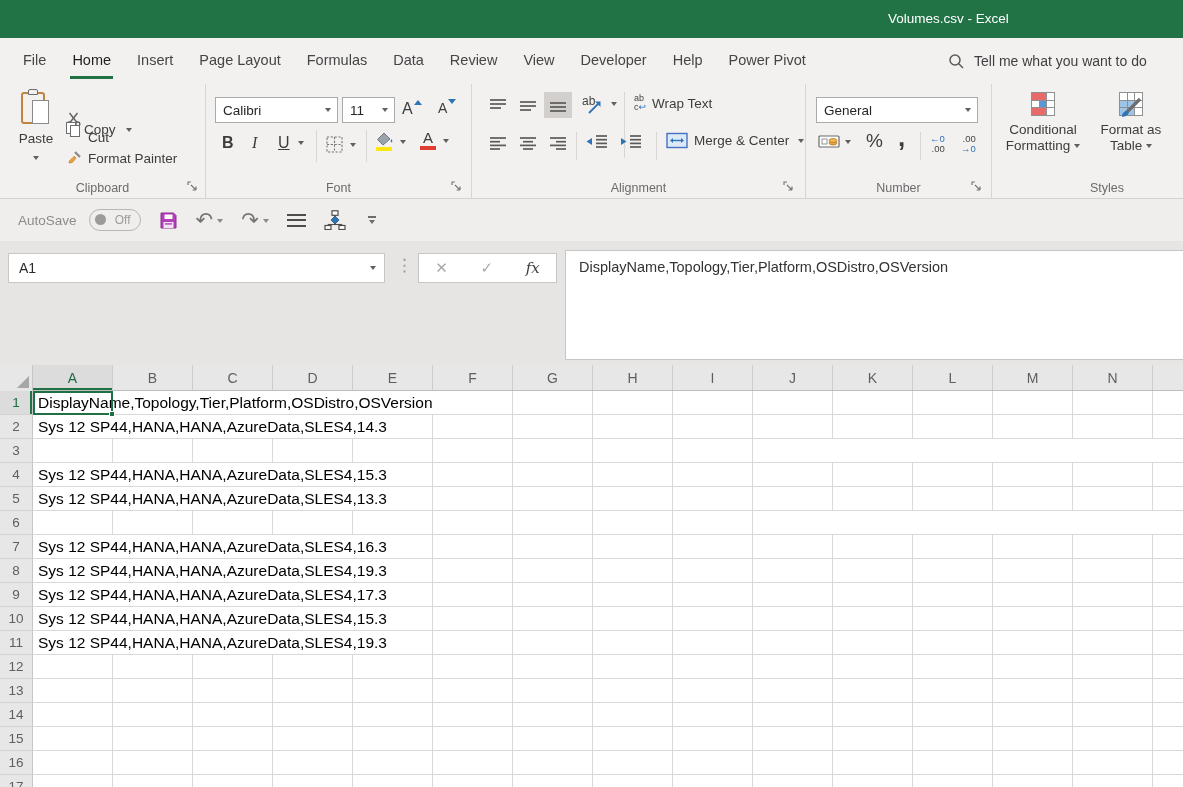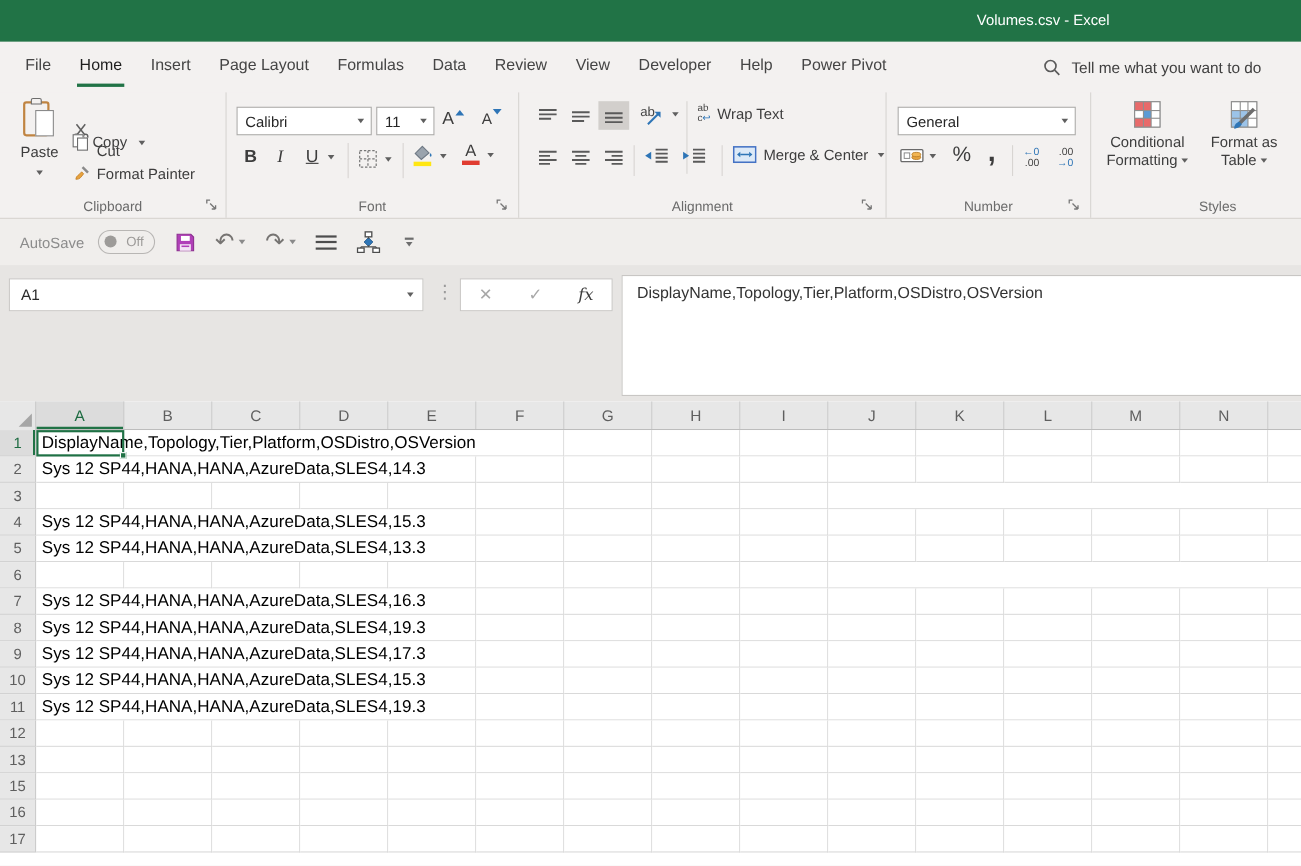--- a/index.html
+++ b/index.html
@@ -705,20 +705,38 @@
           <div class="cell"></div>
           <div class="cell"></div>
           <div class="cell"></div>
           <div class="cell"></div>
           <div class="cell"></div>
           <div class="cell"></div>
           <div class="cell"></div>
           <div class="cell fill"></div>
         </div>
         <div class="grid-row">
+          <div class="row-header">14</div>
+          <div class="cell"></div>
+          <div class="cell"></div>
+          <div class="cell"></div>
+          <div class="cell"></div>
+          <div class="cell"></div>
+          <div class="cell"></div>
+          <div class="cell"></div>
+          <div class="cell"></div>
+          <div class="cell"></div>
+          <div class="cell"></div>
+          <div class="cell"></div>
+          <div class="cell"></div>
+          <div class="cell"></div>
+          <div class="cell"></div>
+          <div class="cell fill"></div>
+        </div>
+        <div class="grid-row">
           <div class="row-header">15</div>
           <div class="cell"></div>
           <div class="cell"></div>
           <div class="cell"></div>
           <div class="cell"></div>
           <div class="cell"></div>
           <div class="cell"></div>
           <div class="cell"></div>
           <div class="cell"></div>
           <div class="cell"></div>

